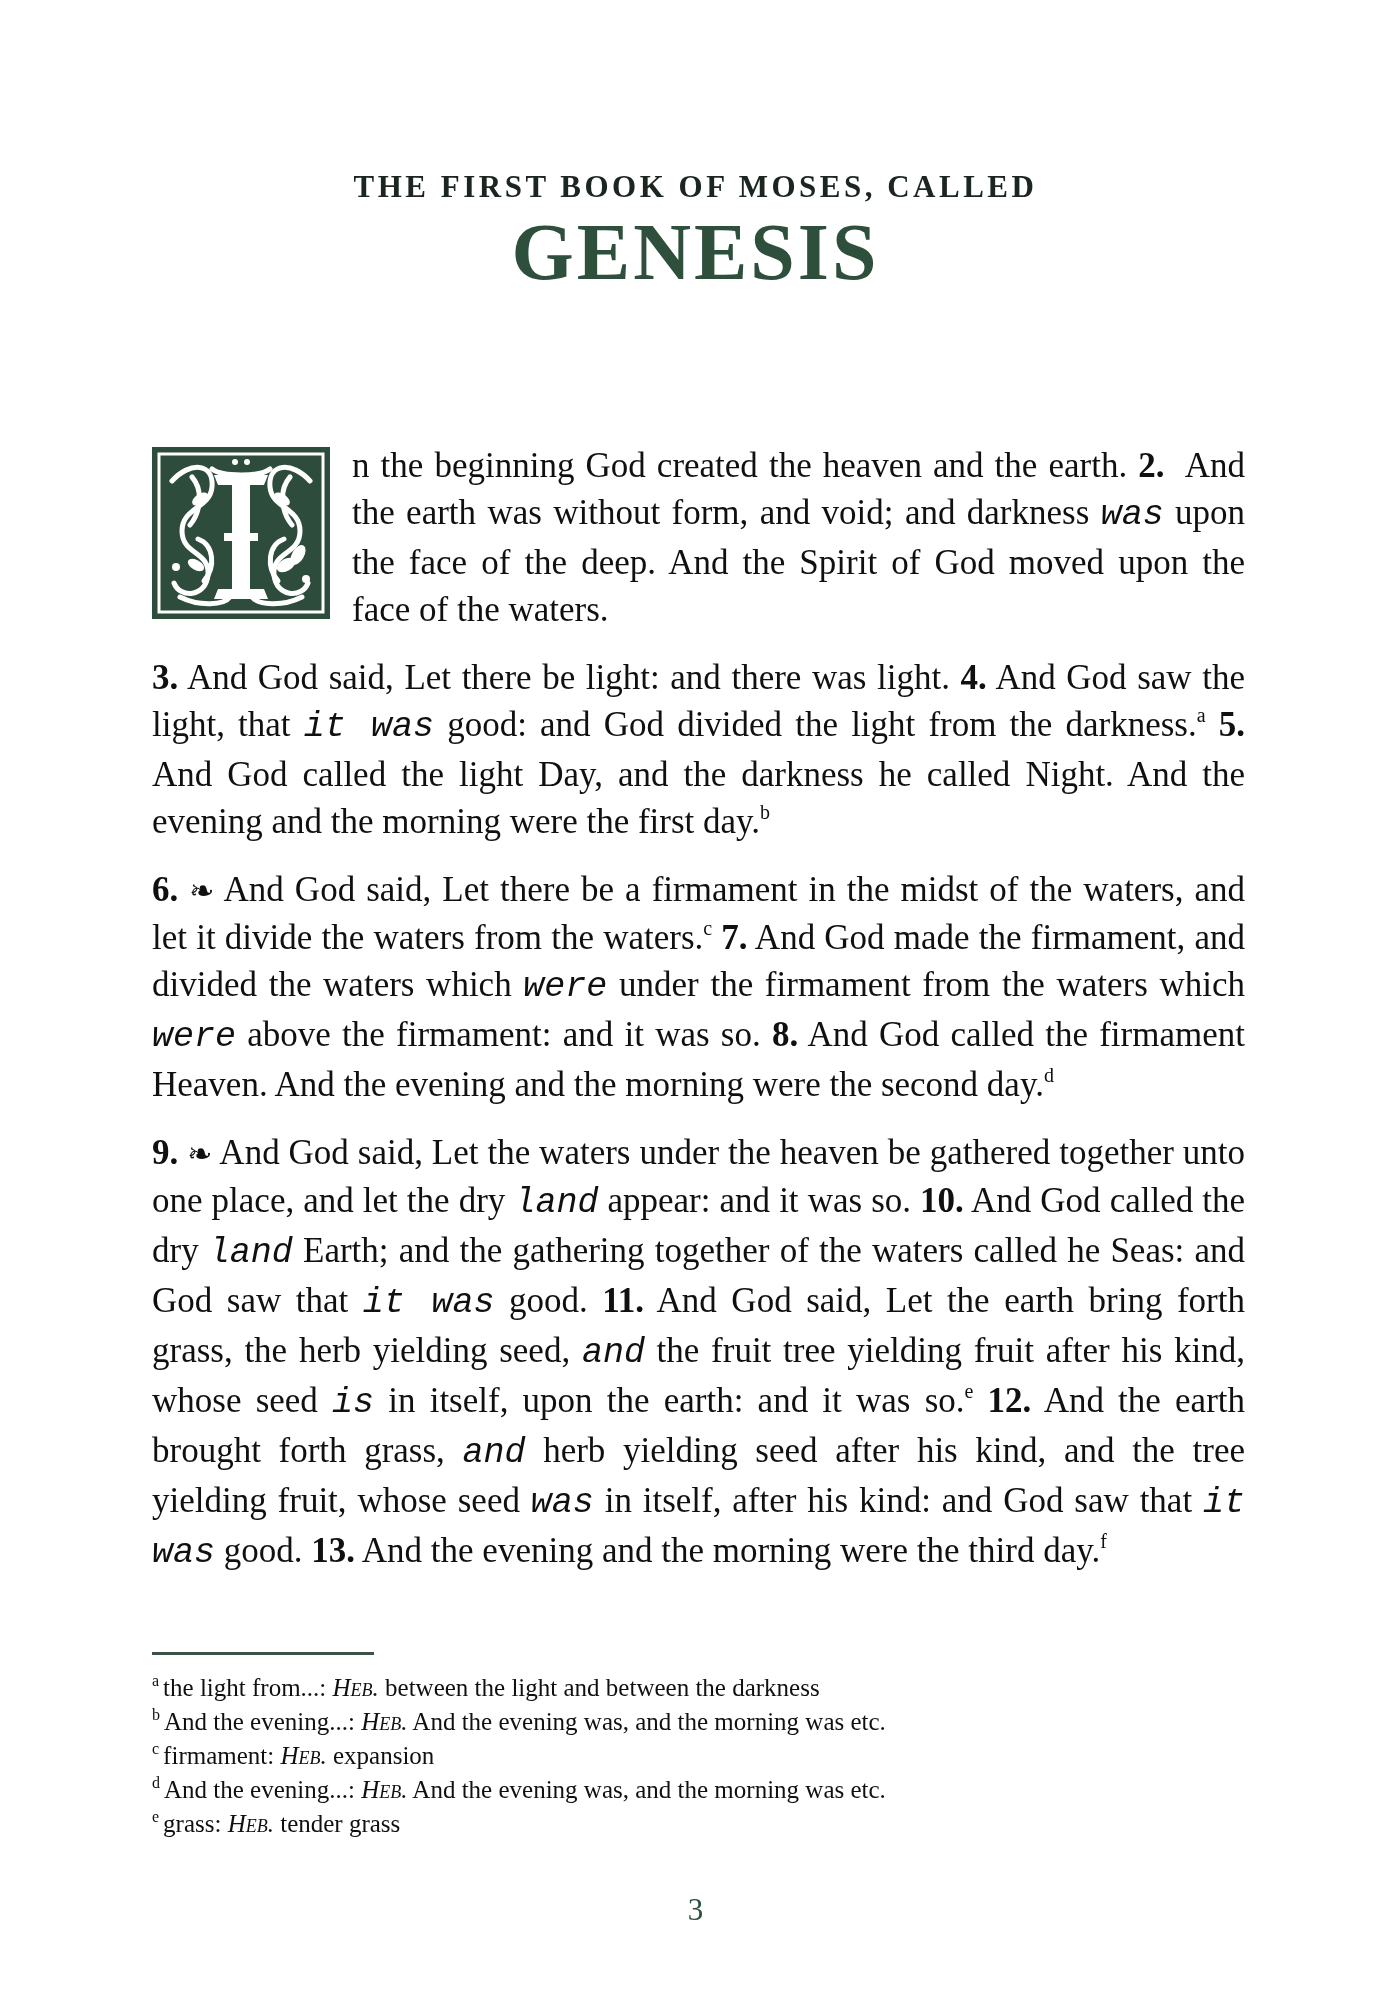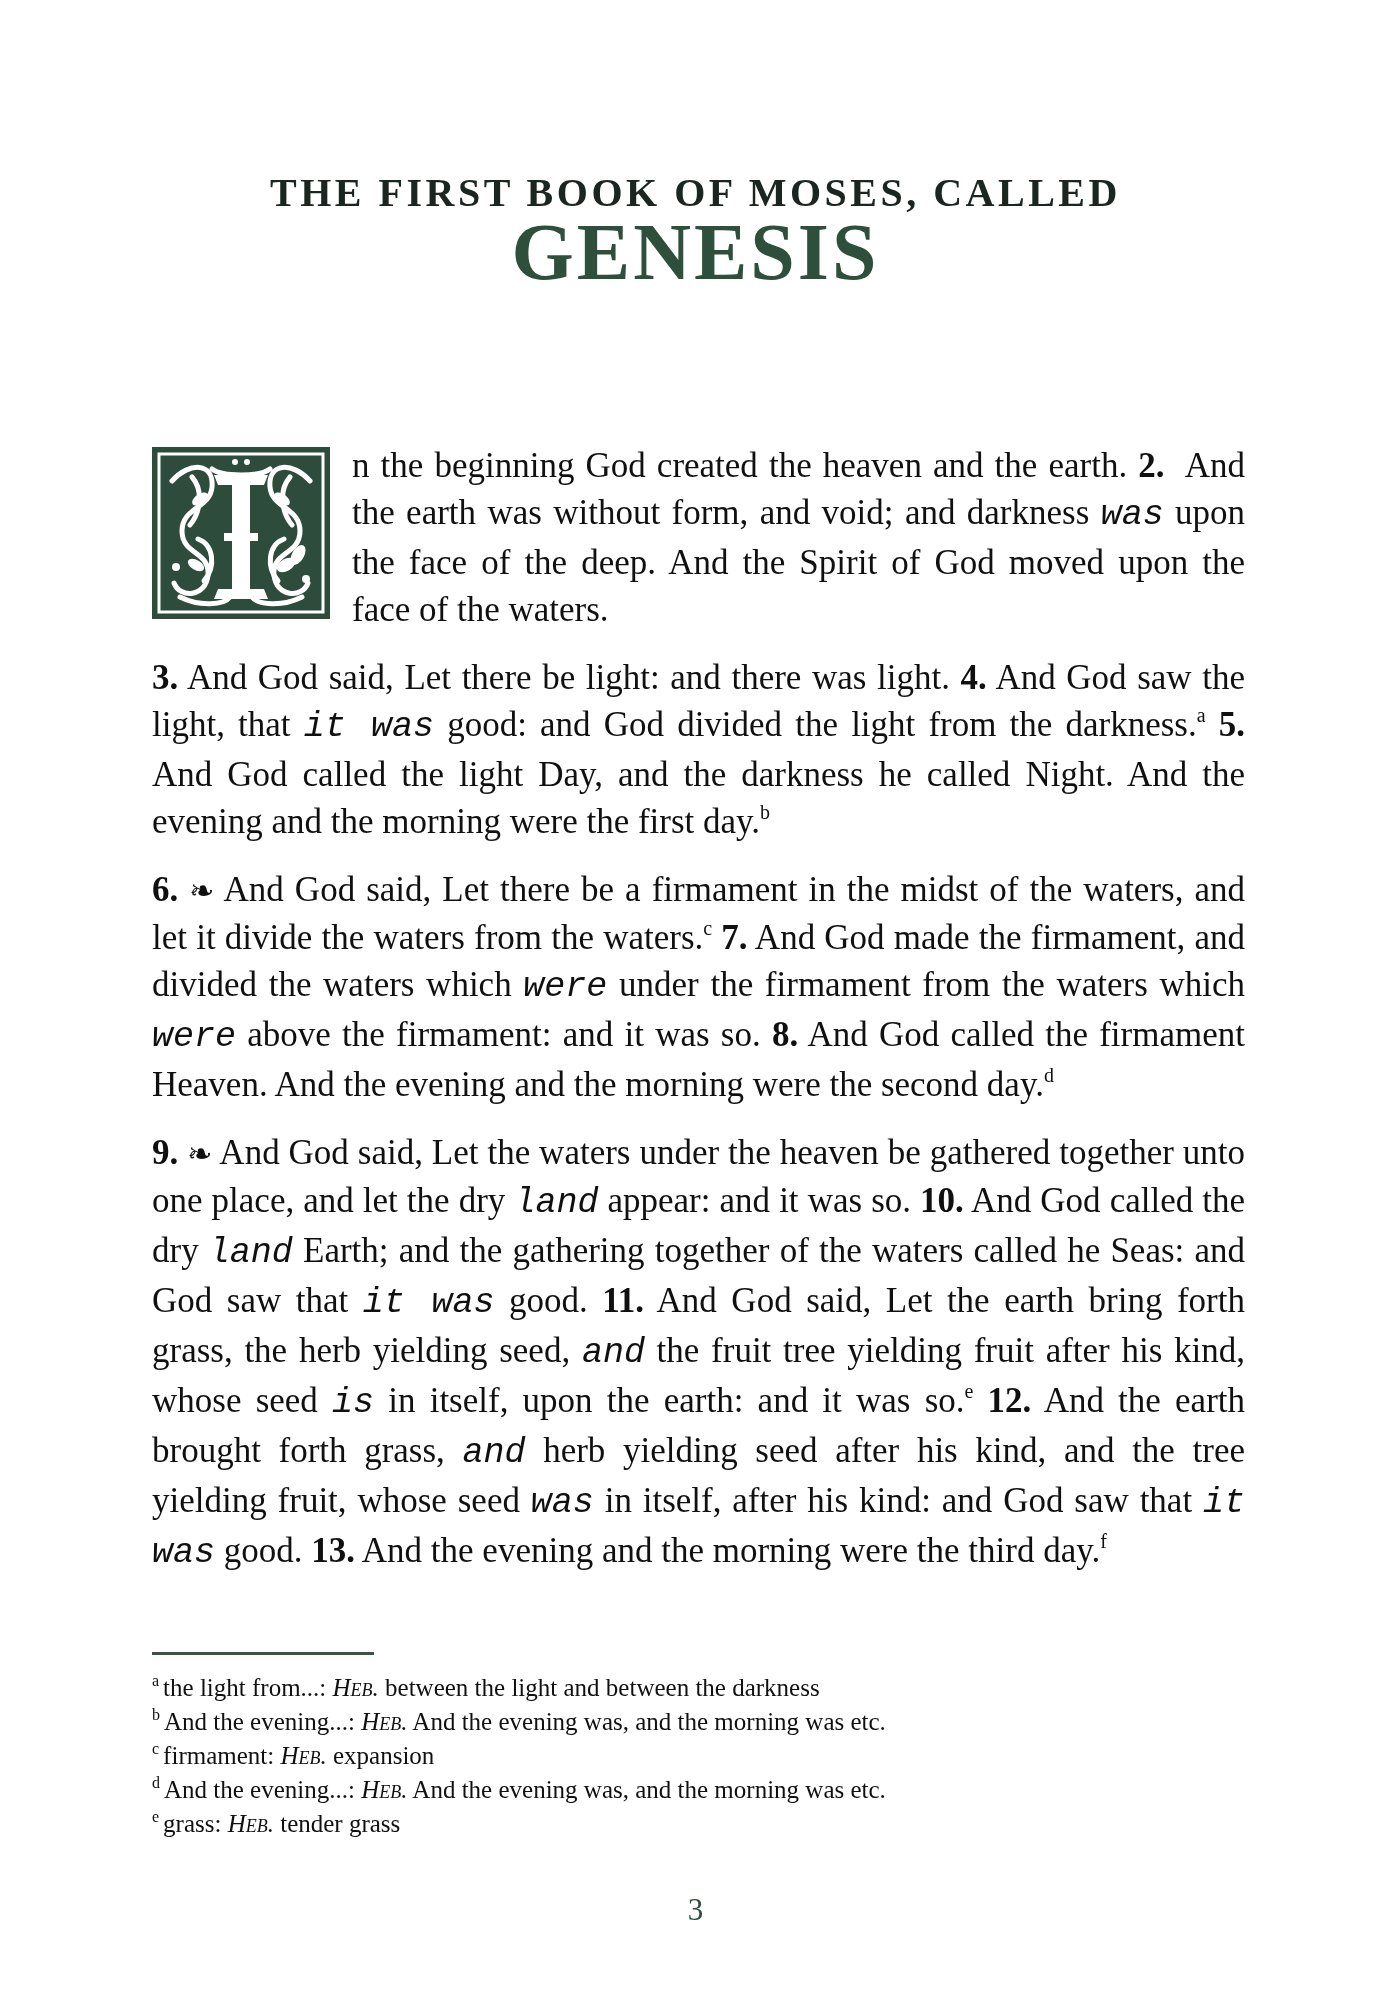--- a/index.html
+++ b/index.html
@@ -8,21 +8,21 @@
     position:relative;
     width:1391px; height:2000px;
     background:#ffffff;
     overflow:hidden;
     font-family:"Liberation Serif", serif;
     color:#101010;
   }
   .book-header {
     position:absolute; top:169px; left:0; right:0;
     text-align:center;
-    font-size:40px; font-weight:bold;
+    font-size:31px; font-weight:bold;
     letter-spacing:3.5px;
     color:#1c2620;
   }
   .book-title {
     position:absolute; top:212px; left:0; right:0;
     text-align:center;
     font-size:80px; font-weight:bold; line-height:1;
     letter-spacing:3px;
     color:#2d4f3c;
   }

